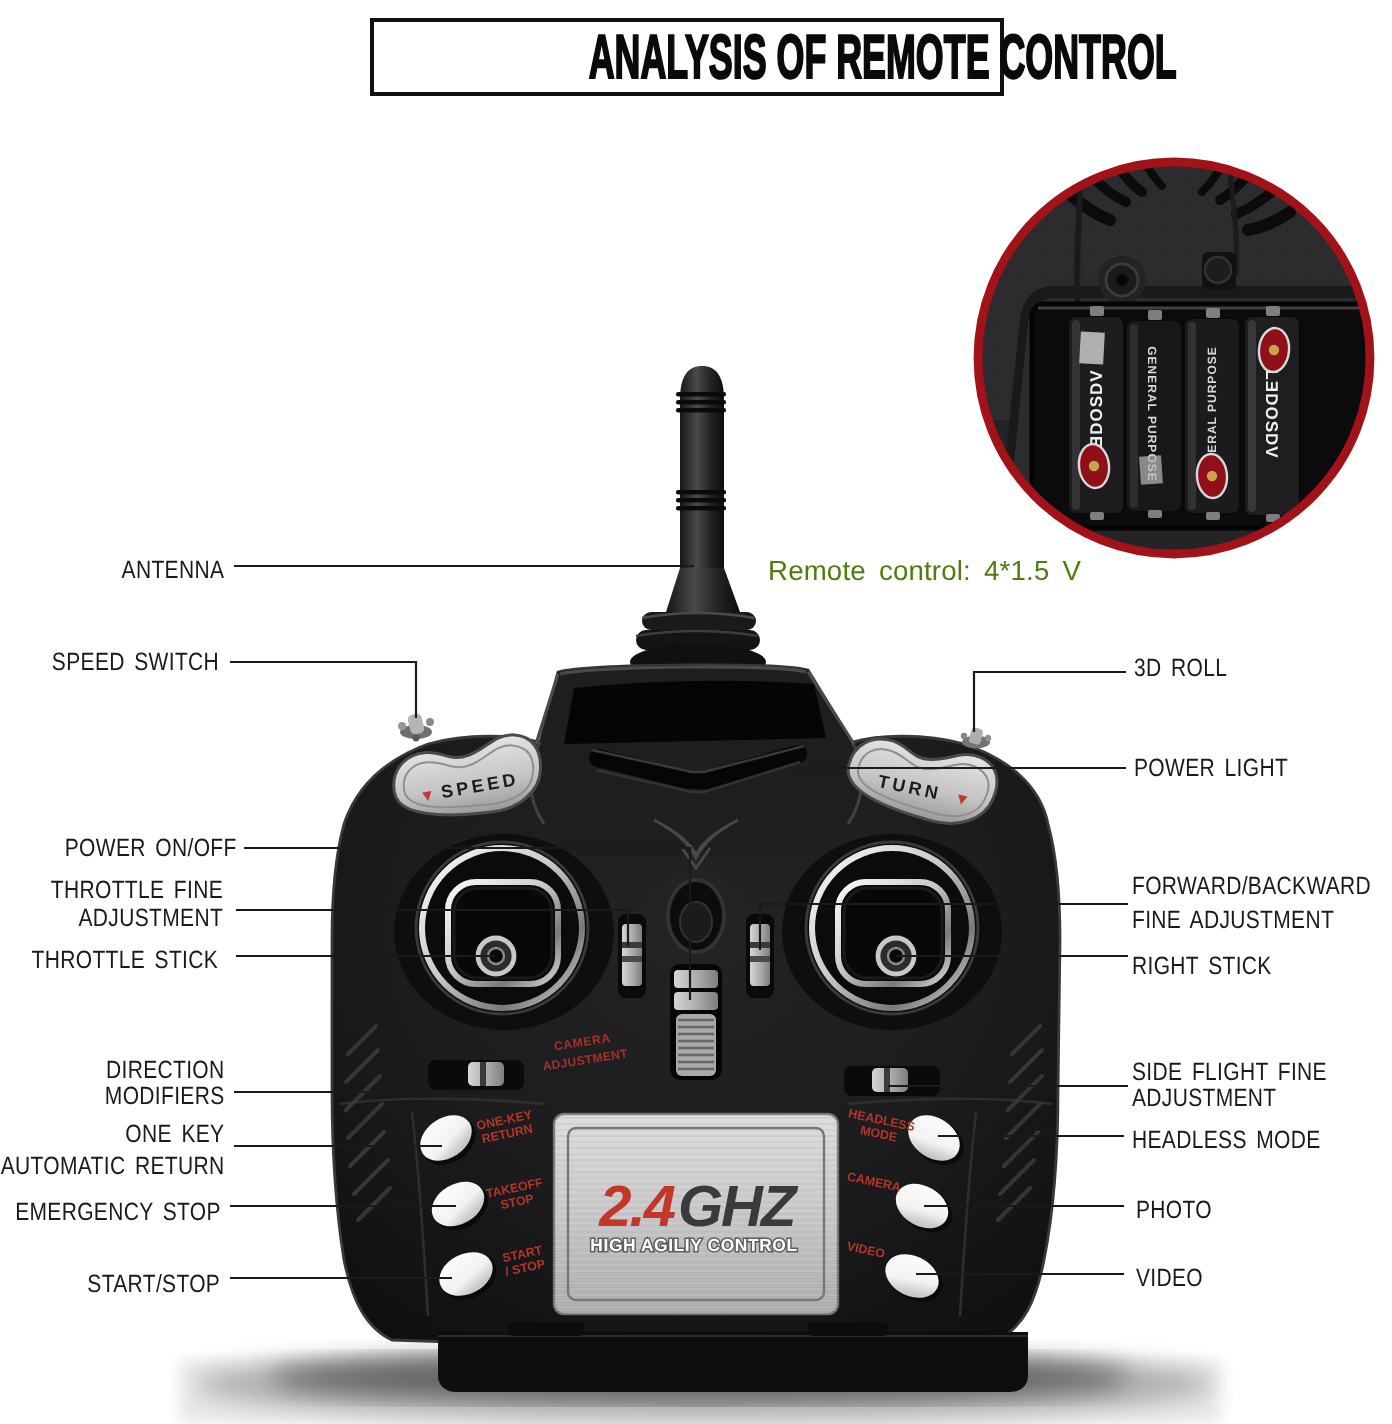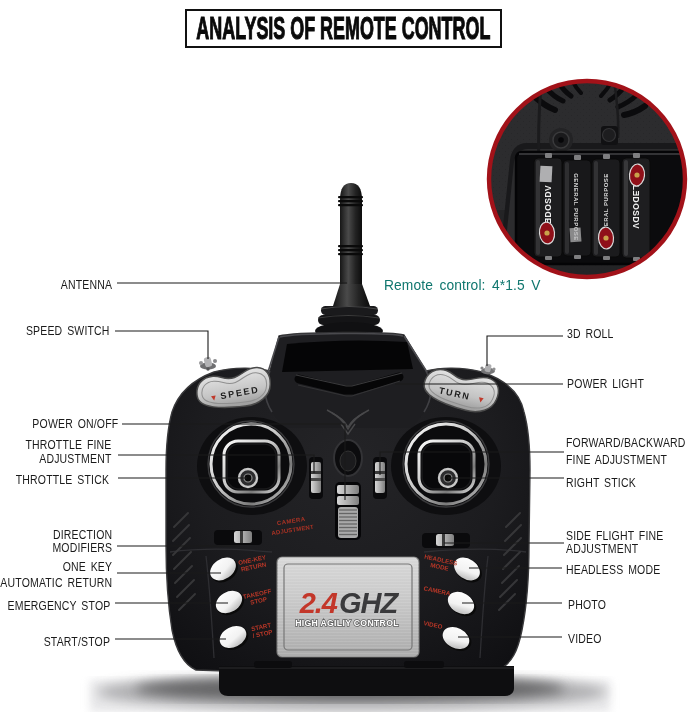--- a/index.html
+++ b/index.html
@@ -1,25 +1,25 @@
 <!DOCTYPE html>
 <html><head>
 <meta charset="utf-8">
 <style>
 html,body{margin:0;padding:0;background:#ffffff;}
 #c{position:relative;width:696px;height:712px;overflow:hidden;background:#fff;
    font-family:"Liberation Sans",sans-serif;}
 #title{position:absolute;left:185px;top:9px;width:313px;height:35px;border:2px solid #111;
-  display:flex;align-items:center;justify-content:center;}
+  display:flex;align-items:center;justify-content:flex-start;}
 #title span{font-weight:bold;font-size:31px;color:#0a0a0a;white-space:nowrap;
   transform:scaleX(0.578);-webkit-text-stroke:1.1px #0a0a0a;}
 .lbl{position:absolute;font-size:12.5px;color:#1a1a1a;letter-spacing:0.2px;word-spacing:2px;
   white-space:nowrap;line-height:14px;transform:scaleX(0.84);transform-origin:0 50%;}
 .lr{text-align:right;transform-origin:100% 50%;}
-.red{position:absolute;color:#0f766e;font-size:13.8px;letter-spacing:0.1px;word-spacing:2.6px;white-space:nowrap;}
+.red{position:absolute;color:#4d7c0f;font-size:13.8px;letter-spacing:0.1px;word-spacing:2.6px;white-space:nowrap;}
 svg{position:absolute;left:0;top:0;}
 </style>
 </head>
 <body>
 <div id="c">
 
 <svg id="art" width="696" height="712" viewBox="0 0 696 712">
 <defs>
 <radialGradient id="bodyG" cx="50%" cy="38%" r="75%">
   <stop offset="0%" stop-color="#242427"></stop>

